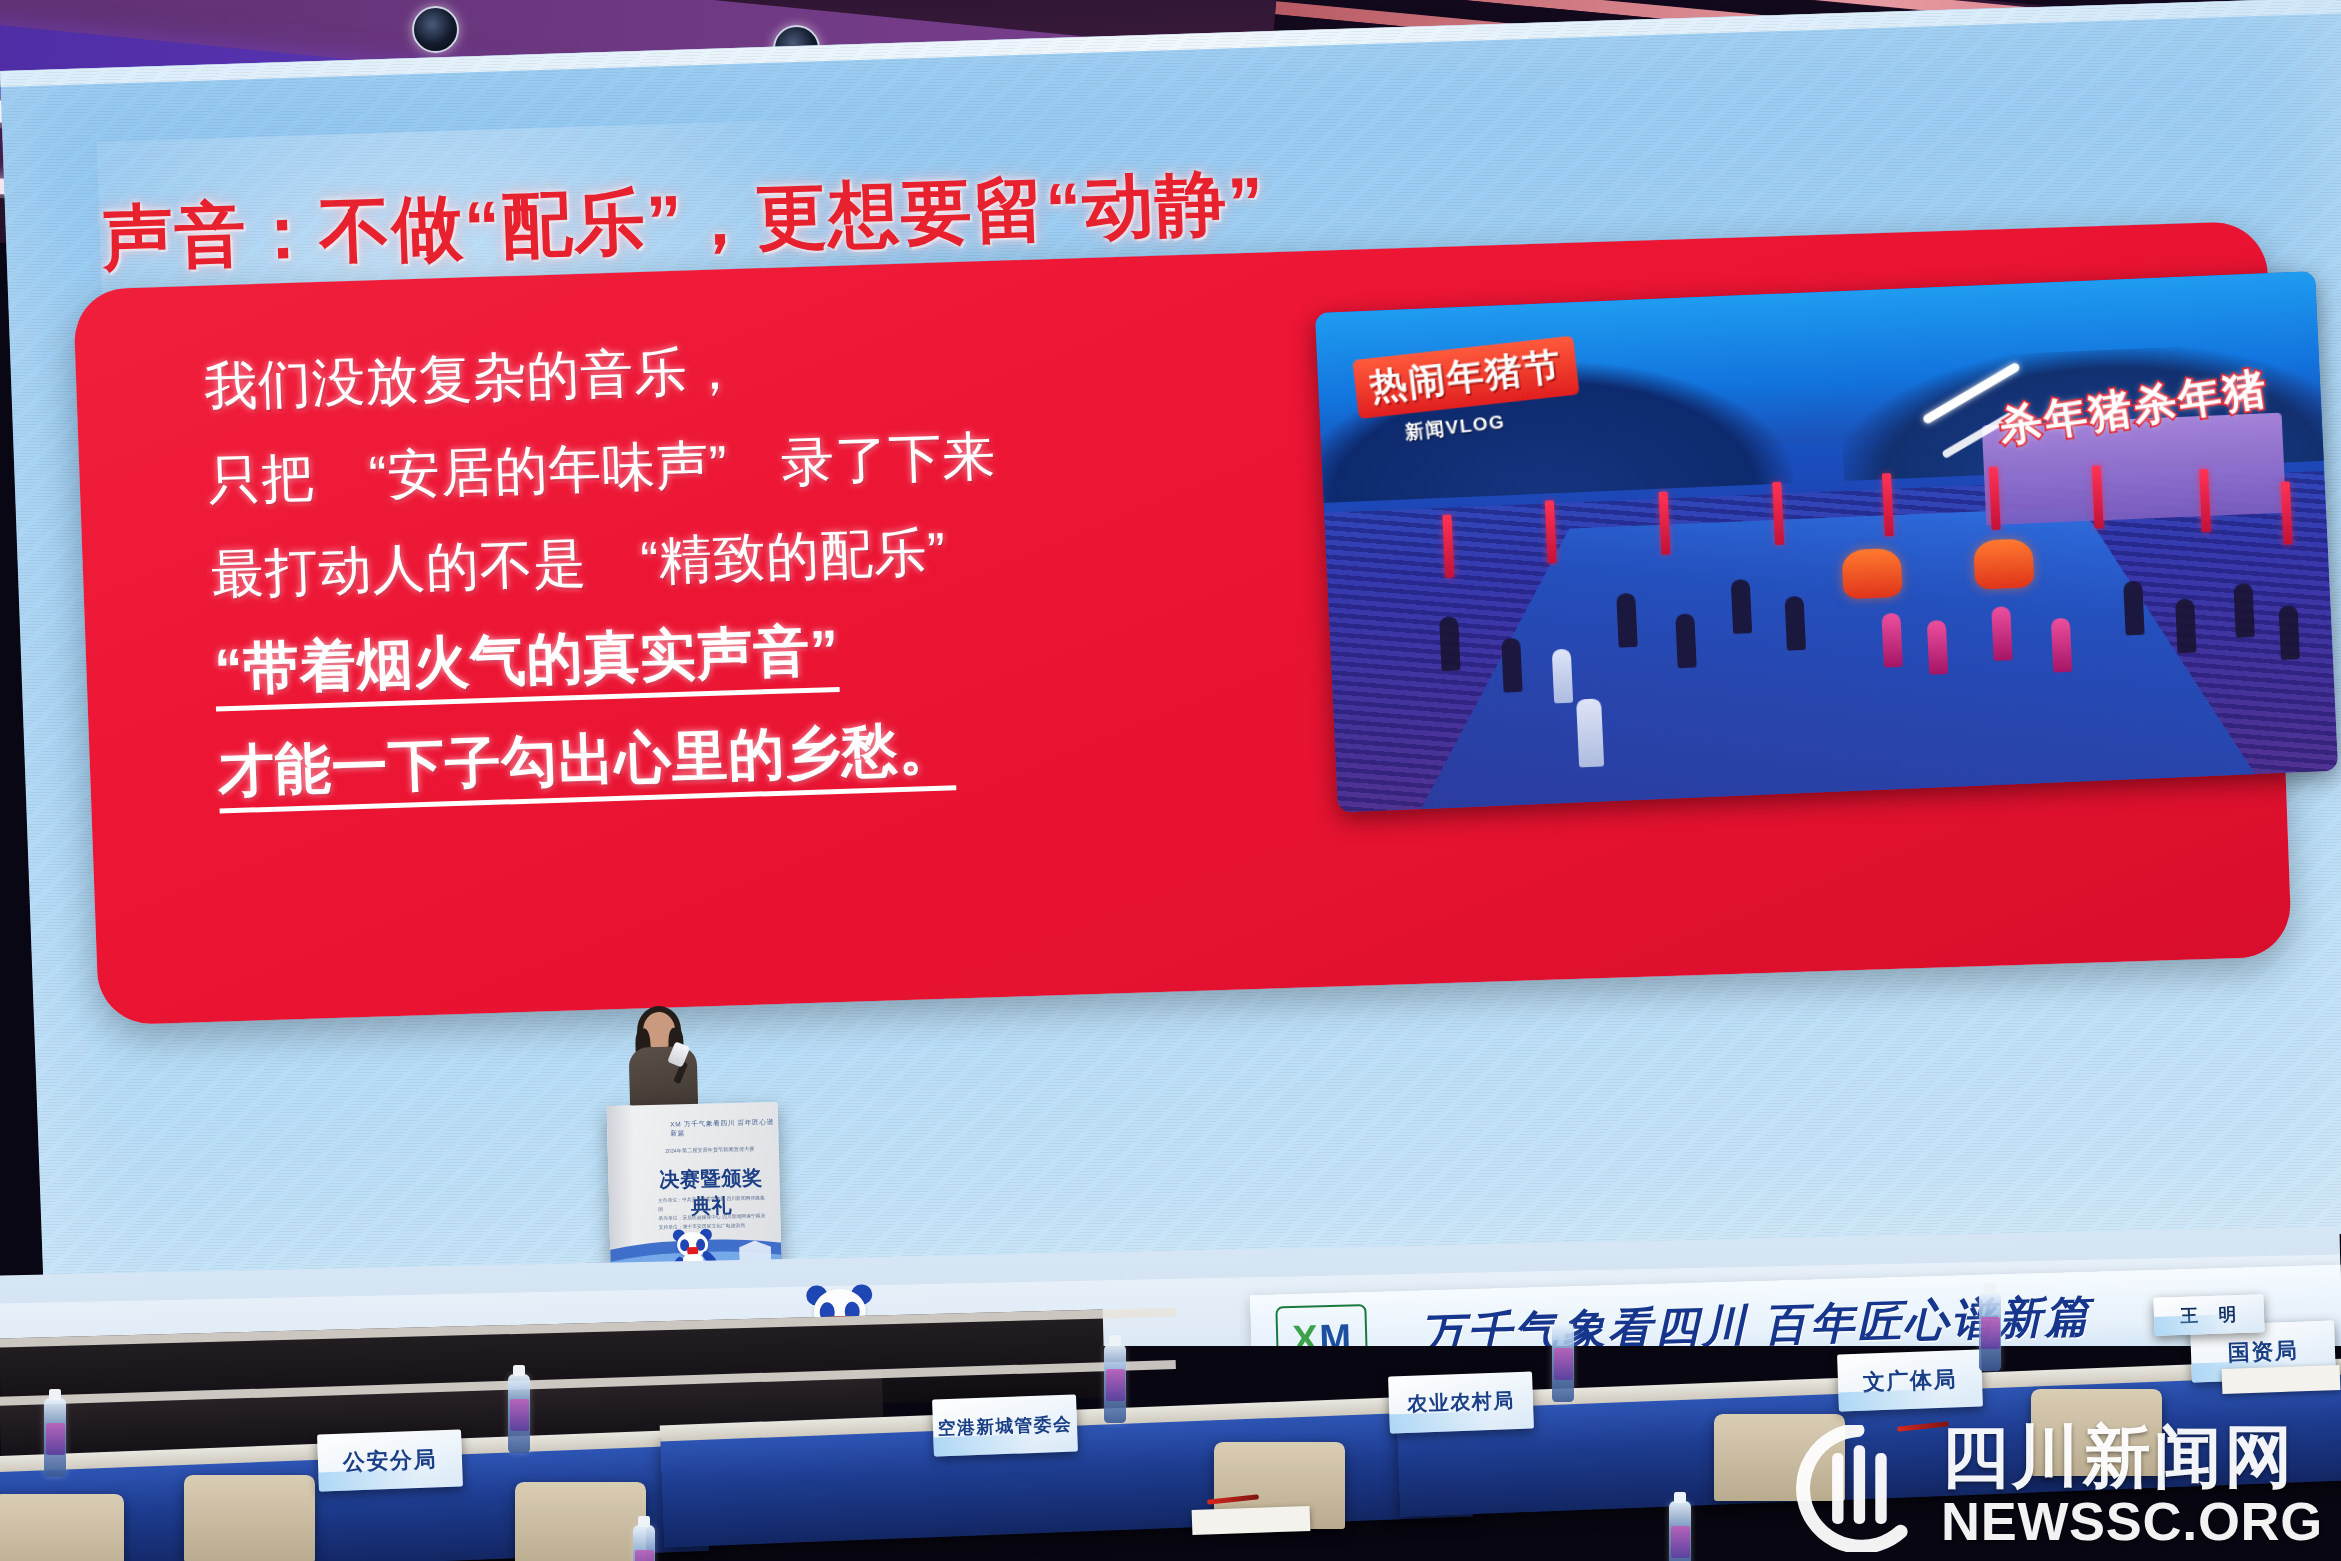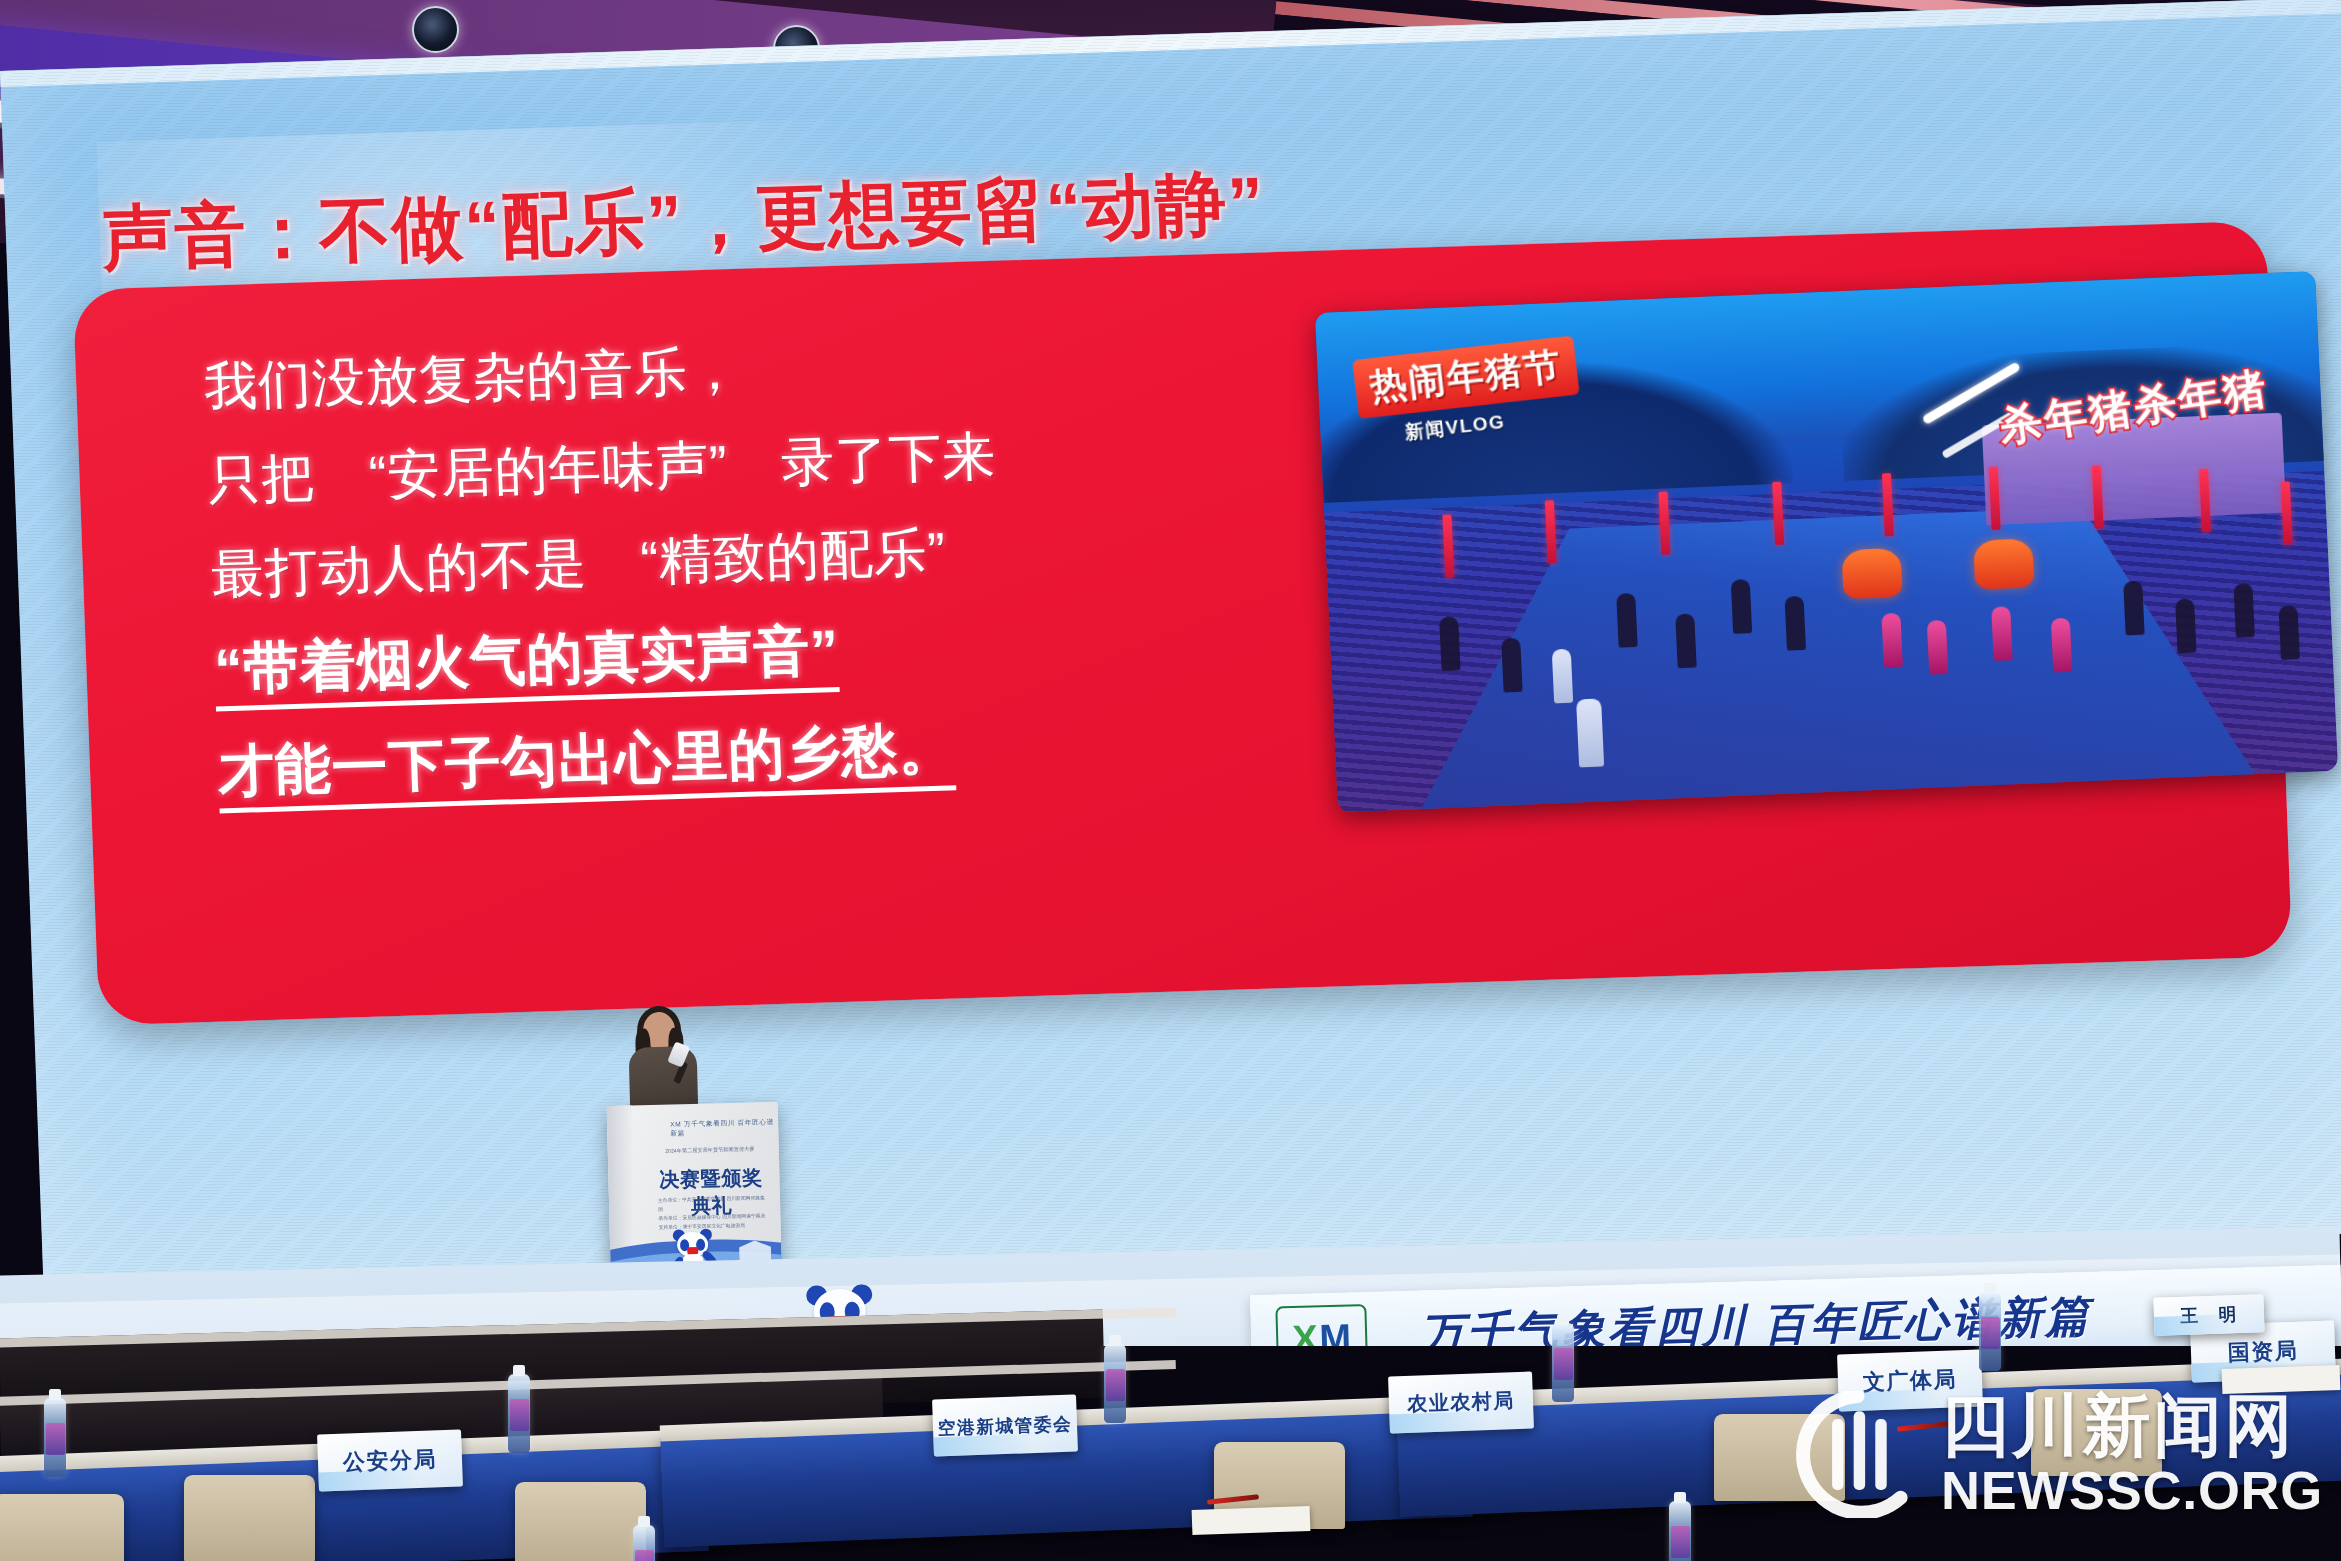--- a/index.html
+++ b/index.html
@@ -211,21 +211,21 @@
      box-shadow:0 0 5.9px rgba(255,255,255,.25);}
   .bottle::before{content:"";position:absolute;left:5.2px;top:-8.8px;width:11.8px;height:10.3px;border-radius:2.2px;background:#eef3f8;}
   .bottle .lbl{position:absolute;left:1.5px;top:25px;width:19px;height:32px;border-radius:2.2px;
      background:linear-gradient(180deg,#c05ab8,#5b3a9e);opacity:.85;}
   .paper{position:absolute;width:118px;height:25px;background:#f4f2ec;transform:rotate(-2deg);
      box-shadow:0 2.2px 5.9px rgba(0,0,0,.4);}
   .pen{position:absolute;width:52px;height:5.2px;border-radius:2.9px;background:linear-gradient(90deg,#d9271f,#7d1410);
      transform:rotate(-6deg);}
 
   
-  .watermark{position:absolute;right:19px;bottom:40px;display:flex;align-items:flex-start;gap:20px;opacity:.95;}
+  .watermark{position:absolute;right:19px;bottom:9px;display:flex;align-items:flex-end;gap:20px;opacity:.95;}
   .wm-logo{width:127px;height:127px;position:relative;}
   .wm-text{display:flex;flex-direction:column;}
   .wm-cn{font-size:68px;font-weight:bold;color:#fff;letter-spacing:2.9px;line-height:1;
      text-shadow:0 1.5px 4.4px rgba(0,0,0,.45);}
   .wm-en{font-size:54px;font-weight:bold;color:#fff;letter-spacing:0.7px;line-height:1.15;
      text-shadow:0 1.5px 4.4px rgba(0,0,0,.45);}
 </style>
 </head>
 <body>
 

